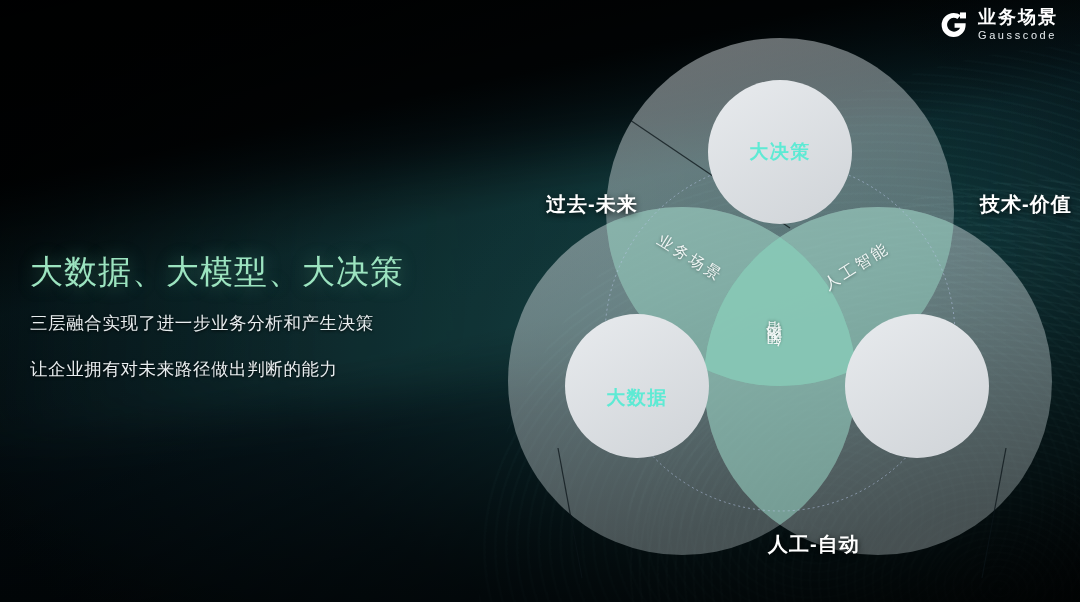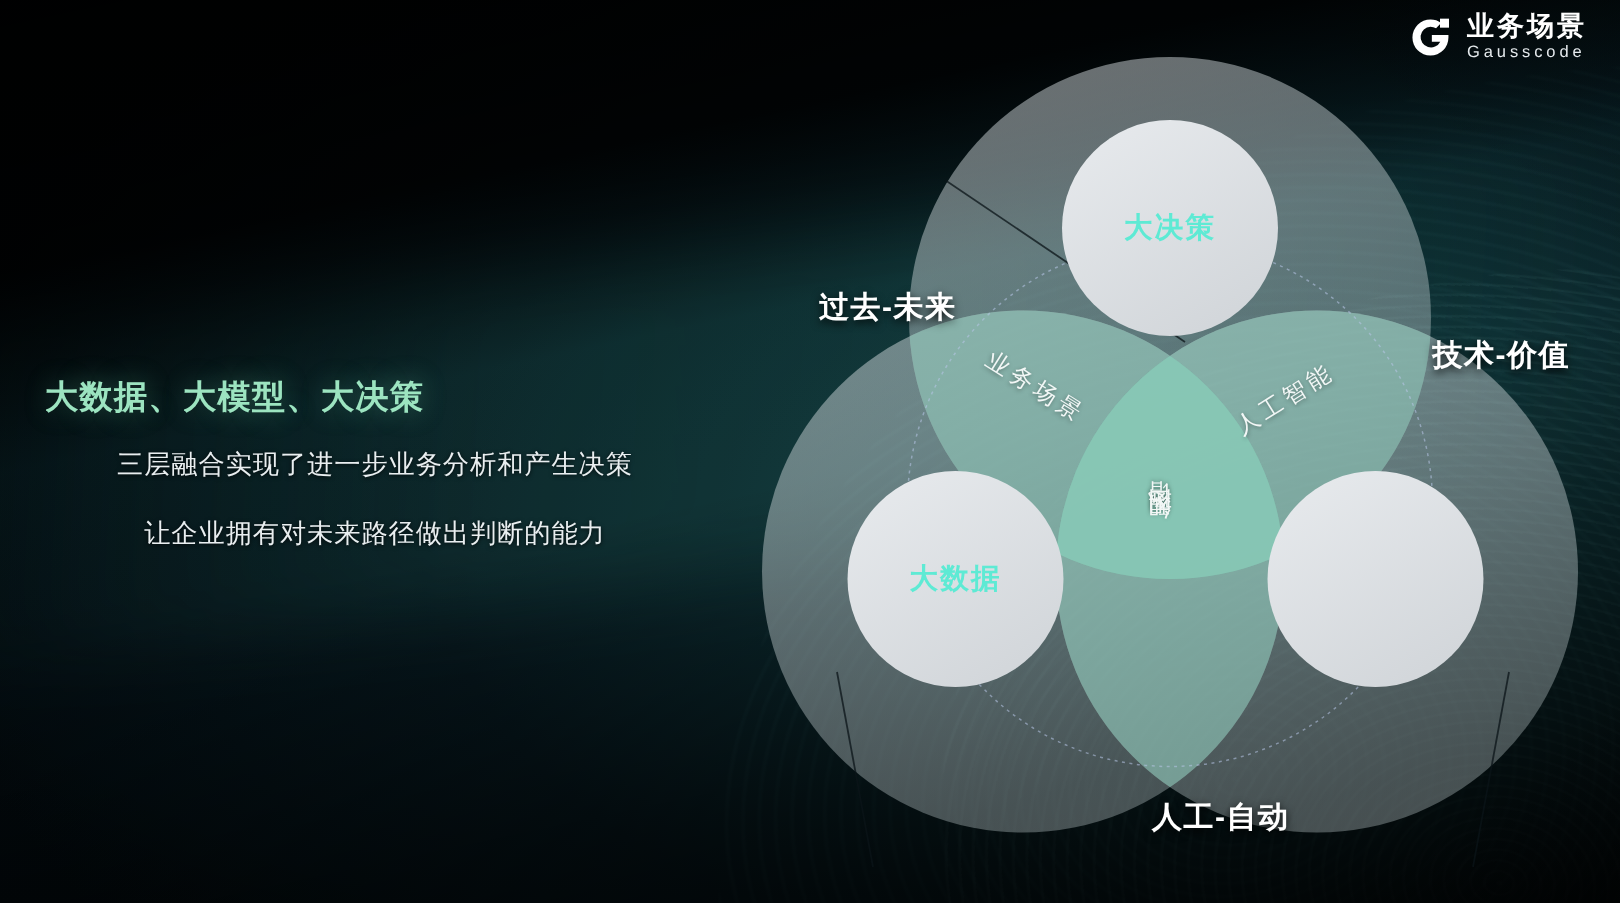--- a/index.html
+++ b/index.html
@@ -82,34 +82,33 @@
 
   
   .left-text {
     position: absolute;
     left: 30px;
     top: 252px;
     width: 440px;
     z-index: 12;
   }
   .headline {
-    font-size: 22px;
-    font-weight: bold;
+    font-size: 33px;
+    font-weight: normal;
     letter-spacing: 1px;
     line-height: 1.2;
     white-space: nowrap;
   }
   .sub-line {
     font-size: 17.5px;
     color: #e9eef0;
     letter-spacing: .6px;
     margin-top: 19px;
     text-shadow: 0 1px 3px rgba(0,0,0,.85);
     white-space: nowrap;
-    text-align: center;
   }
   .sub-line.second { margin-top: 22px; }
 
   
   .venn {
     position: absolute;
     left: 490px;
     top: 18px;
     width: 580px;
     height: 560px;
@@ -259,24 +258,24 @@
       </g>
 
       <g>
         <circle cx="290" cy="134" r="72" fill="url(#gCore)"></circle>
         <circle cx="147" cy="368" r="72" fill="url(#gCore)"></circle>
         <circle cx="427" cy="368" r="72" fill="url(#gCore)"></circle>
       </g>
     </svg>
 
     <div class="circle-label" style="left:290px; top:134px;">大决策</div>
-    <div class="circle-label" style="left:147px; top:368px;text-align:right;">大数据</div>
+    <div class="circle-label" style="left:147px; top:380px;text-align:right;">大数据</div>
 
     <div class="overlap-label" style="left:163px; top:230px; transform: rotate(32deg);">业务场景</div>
     <div class="overlap-label" style="left:330px; top:238px; transform: rotate(-32deg);">人工智能</div>
     <div class="overlap-label" style="left:274px; top:329px; transform: rotate(180deg); writing-mode: vertical-rl;">知识图谱</div>
   </div>
 
   <div class="outer-label" style="left:508px; top:191px;margin-left:38px;">过去-未来</div>
-  <div class="outer-label" style="left:955px; top:191px;margin-top:32px;">技术-价值</div>
+  <div class="outer-label" style="left:980px; top:191px;">技术-价值</div>
   <div class="outer-label" style="left:768px; top:531px;">人工-自动</div>
 
 </div>
 
 </body></html>

